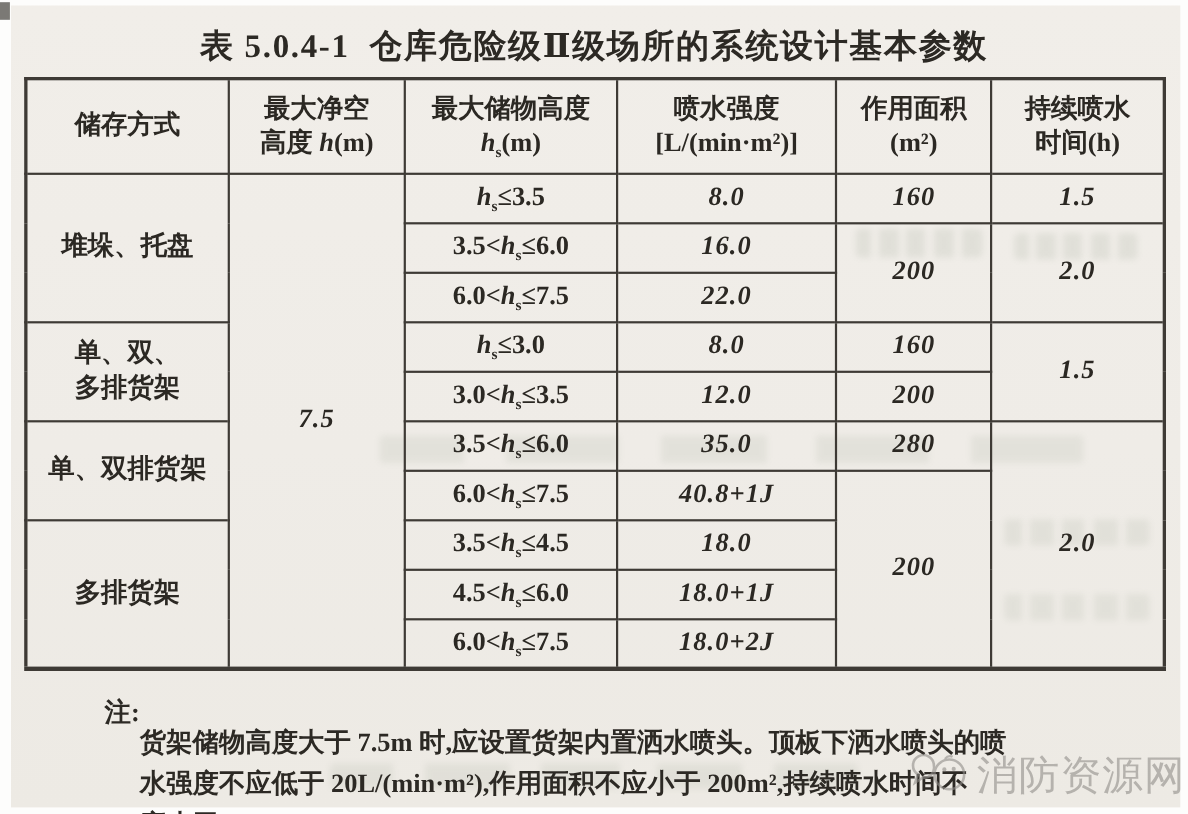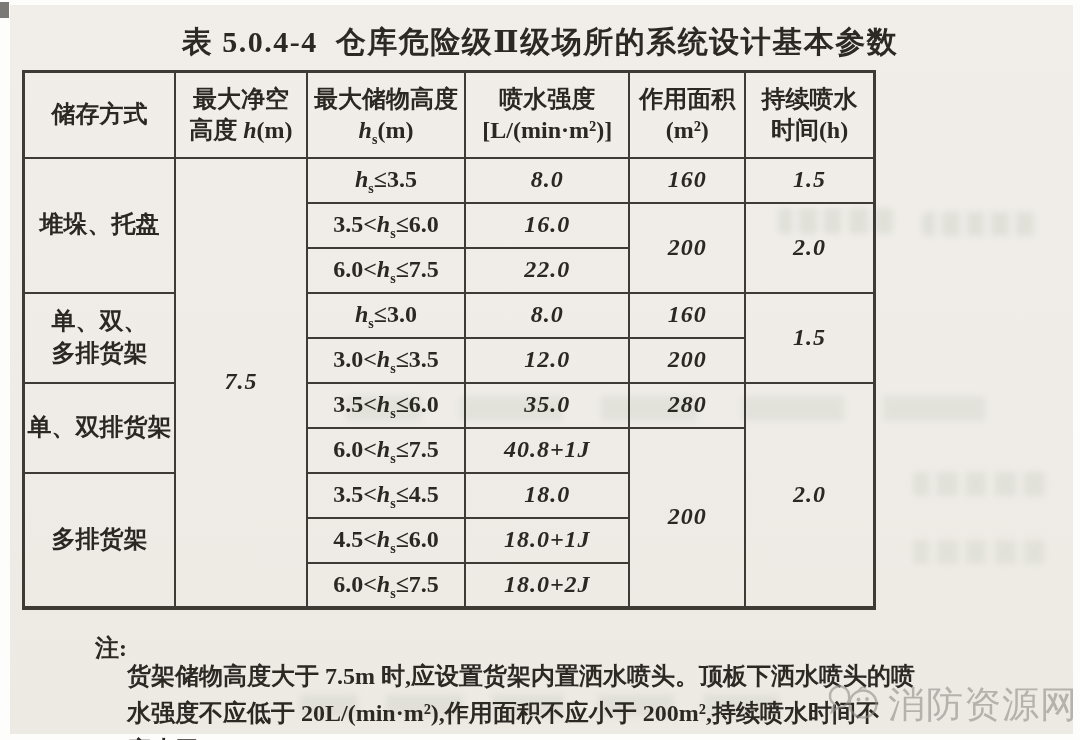--- a/index.html
+++ b/index.html
@@ -34,21 +34,21 @@
     position:absolute;left:0;top:22px;width:1080px;
     text-align:center;
     font-size:30px;font-weight:700;
     letter-spacing:1.5px;
     color:#2c2924;
     white-space:pre;
   }
   
   table.params{
     position:absolute;left:22px;top:70px;
-    width:854px;height:538px;
+    width:1038px;height:538px;
     border-collapse:collapse;
     table-layout:fixed;
     background:transparent;
     border:3px solid var(--border);
     border-bottom-width:4px;
   }
   table.params td{
     border:2px solid var(--border);
     text-align:center;
     vertical-align:middle;
@@ -70,23 +70,24 @@
     display:flex;
     font-size:24px;font-weight:700;
     line-height:37px;
     color:#2c2924;
   }
   .note-label{flex:0 0 auto;white-space:nowrap;}
   .note-text{white-space:pre-line;margin-top:28px;}
   
   .watermark{
     position:absolute;right:2px;top:680px;
-    display:flex;align-items:center;gap:2px;
+    display:flex;align-items:flex-end;gap:2px;
     opacity:.6;
     z-index:5;
+    font-family:Liberation Mono, monospace;
   }
   .watermark-text{
     font-size:37px;
     color:var(--wm);
     letter-spacing:1px;
     font-weight:400;
   }
   
   .ghost{
     position:absolute;
@@ -105,21 +106,21 @@
 
   <div class="corner-mark"></div>
 
   <div class="ghost" style="left:778px;top:208px;width:115px;height:26px"></div>
   <div class="ghost" style="left:922px;top:212px;width:112px;height:24px"></div>
   <div class="ghost" style="left:345px;top:396px;width:640px;height:25px;opacity:.1"></div>
   <div class="ghost" style="left:913px;top:472px;width:132px;height:24px;opacity:.11"></div>
   <div class="ghost" style="left:913px;top:540px;width:132px;height:24px;opacity:.1"></div>
   <div class="ghost" style="left:300px;top:694px;width:480px;height:23px;opacity:.1"></div>
 
-  <div class="doc-title">表 5.0.4-4  仓库危险级Ⅱ级场所的系统设计基本参数</div>
+  <div class="doc-title">表 5.0.4-1  仓库危险级Ⅱ级场所的系统设计基本参数</div>
 
   <table class="params">
     <colgroup>
       <col style="width:17.8%">
       <col style="width:15.5%">
       <col style="width:18.6%">
       <col style="width:19.3%">
       <col style="width:13.6%">
       <col style="width:15.2%">
     </colgroup>

